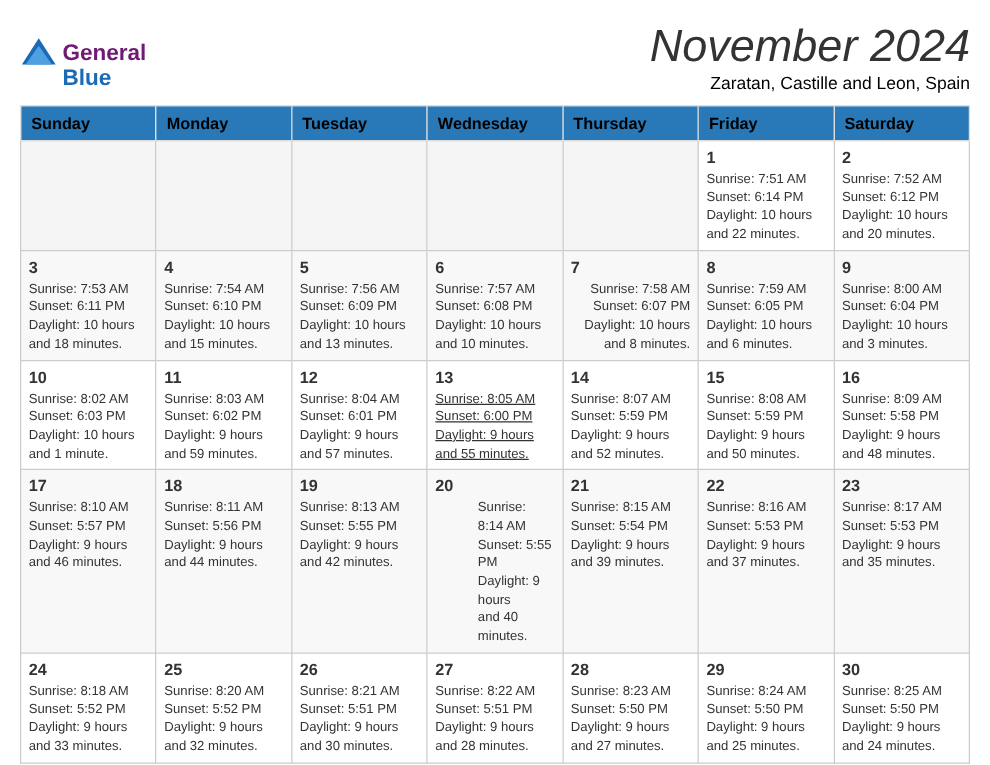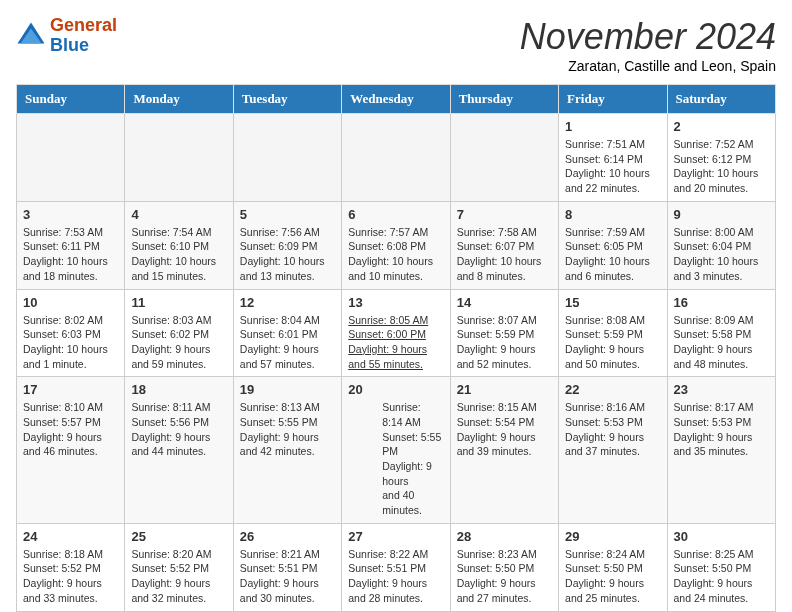--- a/index.html
+++ b/index.html
@@ -19,21 +19,21 @@
     .logo {
       display: flex;
       align-items: center;
       gap: 4px;
     }
     .logo-text {
       font-size: 18px;
       font-weight: bold;
       line-height: 1.1;
     }
-    .logo-text .general { color: #c2410c; }
+    .logo-text .general { color: #701a75; margin-top: 17px; }
     .logo-text .blue { color: #1a6bb5; }
     .logo-icon {
       width: 30px;
       height: 30px;
     }
     .title-block {
       text-align: right;
     }
     .month-title {
       font-size: 36px;
@@ -45,27 +45,26 @@
       font-size: 14px;
       color: #000000;
     }
     table {
       width: 100%;
       border-collapse: collapse;
       table-layout: fixed;
     }
     th {
       background-color: #2979b8;
-      color: #ffffff;
+      color: #000000;
       text-align: left;
       padding: 6px 8px;
       font-size: 13px;
       font-weight: bold;
       border: 1px solid #ddd;
-      font-family: Liberation Serif, serif;
     }
     td {
       border: 1px solid #ccc;
       vertical-align: top;
       padding: 5px 6px;
       font-size: 11px;
       color: #333;
       height: 85px;
       background: #fff;
     }
@@ -165,21 +164,21 @@
         </td>
         <td>
           <div class="day-num">6</div>
           <div class="day-info" style="white-space: pre-line;">Sunrise: 7:57 AM
 Sunset: 6:08 PM
 Daylight: 10 hours
 and 10 minutes.</div>
         </td>
         <td>
           <div class="day-num">7</div>
-          <div class="day-info" style="white-space: pre-line;">Sunrise: 7:58 AM
+          <div class="day-info" style="white-space: pre-line; text-align: right;">Sunrise: 7:58 AM
 Sunset: 6:07 PM
 Daylight: 10 hours
 and 8 minutes.</div>
         </td>
         <td>
           <div class="day-num">8</div>
           <div class="day-info" style="white-space: pre-line;">Sunrise: 7:59 AM
 Sunset: 6:05 PM
 Daylight: 10 hours
 and 6 minutes.</div>

